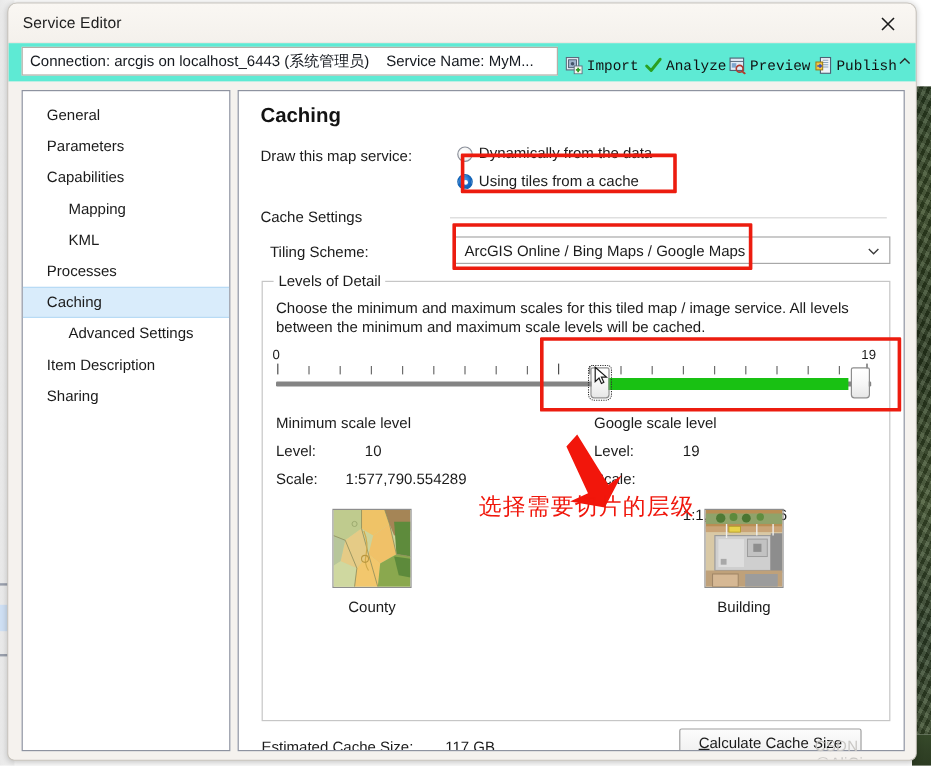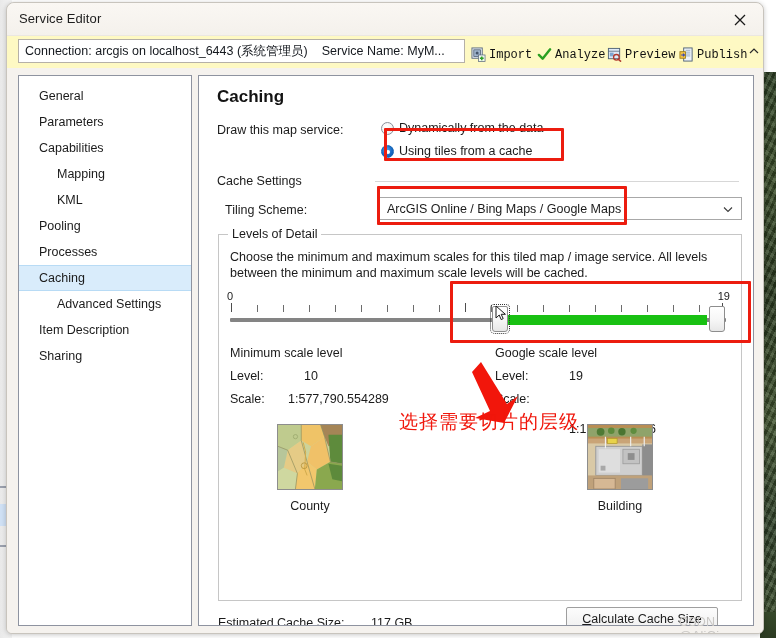--- a/index.html
+++ b/index.html
@@ -58,21 +58,21 @@
     position: absolute; right: 6px; top: 3px;
     width: 34px; height: 27px;
     display: flex; align-items: center; justify-content: center;
     cursor: pointer;
   }
   #close-btn svg { display:block; }
 
   
   #toolbar {
     position: absolute; left: 0; top: 33px; width: 758px; height: 32px;
-    background: #fef9c3;
+    background: #5eead4;
   }
   #conn-box {
     position: absolute; left: 11px; top: 3px;
     width: 447px; height: 24px;
     background: #ffffff; border: 1px solid #b5b0a8;
     display: flex; align-items: center; padding: 0 6px;
     font-size: 12.5px; color: #15191f; white-space: nowrap; overflow: hidden;
   }
   #conn-box .sep { display:inline-block; width: 14px; }
   .tb-item {
@@ -362,23 +362,20 @@
           <span>Parameters</span>
         </div>
       <div class="side-item">
           <span>Capabilities</span>
         </div>
       <div class="side-item indent">
           <span>Mapping</span>
         </div>
       <div class="side-item indent">
           <span>KML</span>
-        </div>
-      <div class="side-item">
-          <span>Pooling</span>
         </div>
       <div class="side-item">
           <span>Processes</span>
         </div>
       <div class="side-item selected">
           <span>Caching</span>
         </div>
       <div class="side-item indent">
           <span>Advanced Settings</span>
         </div>

